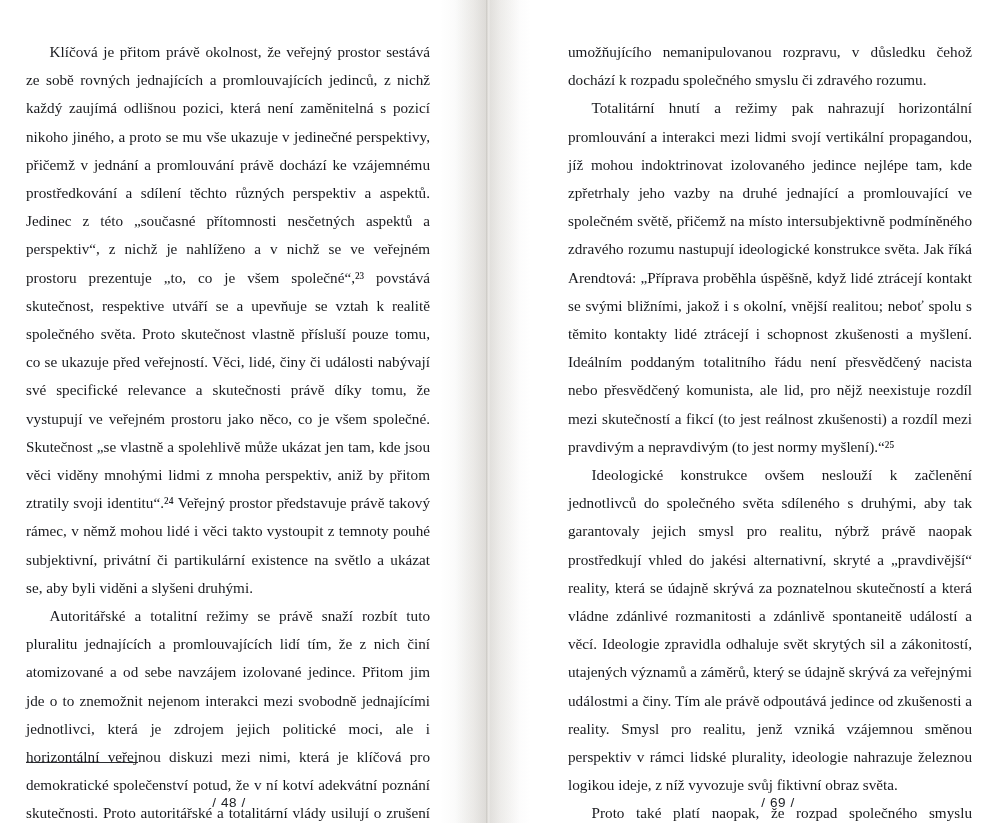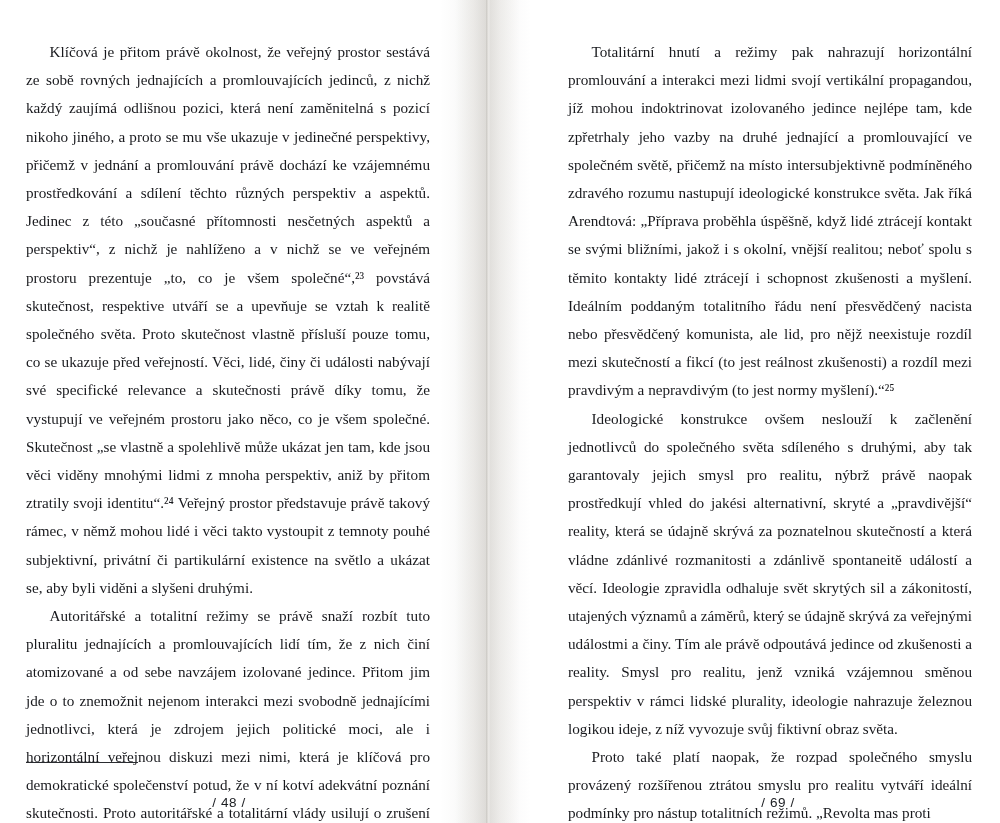--- a/index.html
+++ b/index.html
@@ -131,20 +131,21 @@
 
     <div class="footnotes">
       <div class="rule"></div>
     </div>
 
     <div class="folio">/ 48 /</div>
   </div>
 
   <div class="page page-right">
     <div class="textblock">
+      <p class="noindent">umožňujícího nemanipulovanou rozpravu, v důsledku čehož dochází k rozpadu společného smyslu či zdravého rozumu.</p>
       <p>Totalitární hnutí a režimy pak nahrazují horizontální promlouvání a interakci mezi lidmi svojí vertikální propagandou, jíž mohou indoktrinovat izolovaného jedince nejlépe tam, kde zpřetrhaly jeho vazby na druhé jednající a promlouvající ve společném světě, přičemž na místo intersubjektivně podmíněného zdravého rozumu nastupují ideologické konstrukce světa. Jak říká Arendtová: „Příprava proběhla úspěšně, když lidé ztrácejí kontakt se svými bližními, jakož i s okolní, vnější realitou; neboť spolu s těmito kontakty lidé ztrácejí i schopnost zkušenosti a myšlení. Ideálním poddaným totalitního řádu není přesvědčený nacista nebo přesvědčený komunista, ale lid, pro nějž neexistuje rozdíl mezi skutečností a fikcí (to jest reálnost zkušenosti) a rozdíl mezi pravdivým a nepravdivým (to jest normy myšlení).“²⁵</p>
       <p>Ideologické konstrukce ovšem neslouží k začlenění jednotlivců do společného světa sdíleného s druhými, aby tak garantovaly jejich smysl pro realitu, nýbrž právě naopak prostředkují vhled do jakési alternativní, skryté a „pravdivější“ reality, která se údajně skrývá za poznatelnou skutečností a která vládne zdánlivé rozmanitosti a zdánlivě spontaneitě událostí a věcí. Ideologie zpravidla odhaluje svět skrytých sil a zákonitostí, utajených významů a záměrů, který se údajně skrývá za veřejnými událostmi a činy. Tím ale právě odpoutává jedince od zkušenosti a reality. Smysl pro realitu, jenž vzniká vzájemnou směnou perspektiv v rámci lidské plurality, ideologie nahrazuje železnou logikou ideje, z níž vyvozuje svůj fiktivní obraz světa.</p>
       <p>Proto také platí naopak, že rozpad společného smyslu provázený rozšířenou ztrátou smyslu pro realitu vytváří ideální podmínky pro nástup totalitních režimů. „Revolta mas proti</p>
     </div>
 
 
     <div class="folio">/ 69 /</div>
   </div>
 
   <div class="edge-shadow-left"></div>

